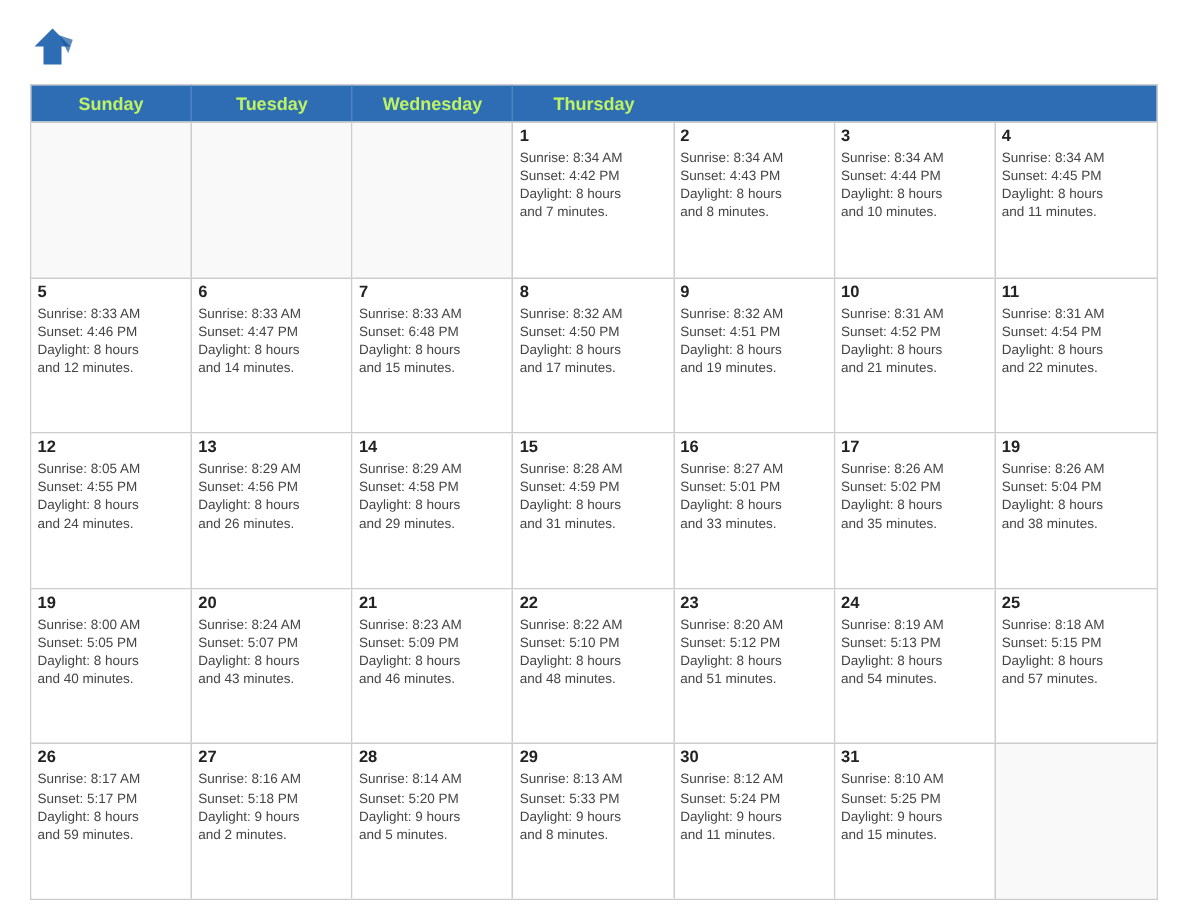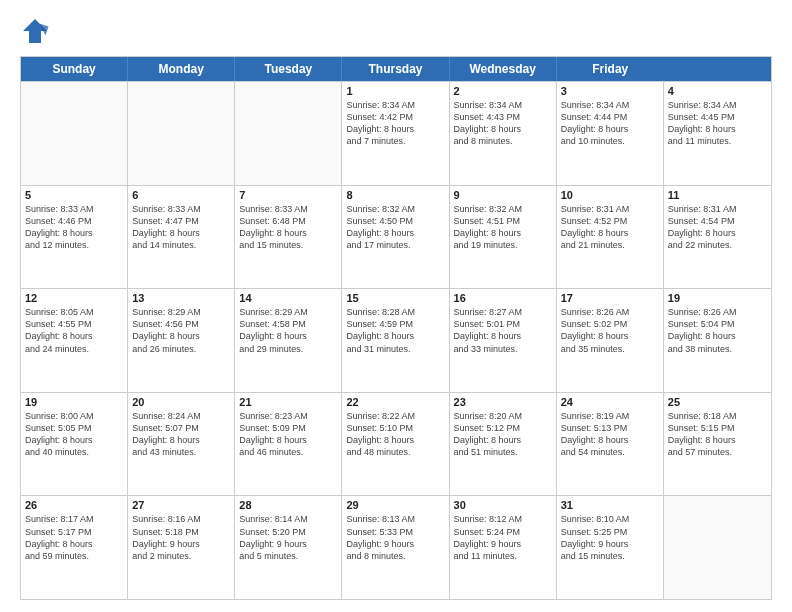--- a/index.html
+++ b/index.html
@@ -58,21 +58,21 @@
       display: flex;
       flex-direction: column;
       border: 1px solid #ccc;
     }
     .cal-header {
       display: grid;
       grid-template-columns: repeat(7, 1fr);
       background: #2e6db4;
     }
     .cal-header-cell {
-      color: #ffffff;
+      color: #bef264;
       font-size: 12px;
       font-weight: bold;
       padding: 5px 4px;
       text-align: center;
       border-right: 1px solid #4a84c4;
     }
     .cal-header-cell:last-child { border-right: none; }
     .cal-body {
       flex: 1;
       display: grid;
@@ -122,25 +122,23 @@
     </div>
     <div class="title-area">
       <div class="month-title"></div>
       <div class="location"></div>
     </div>
   </div>
 
   <div class="calendar">
     <div class="cal-header" id="cal-header">
         <div class="cal-header-cell">Sunday</div>
-        <div class="cal-header-cell">Monday</div>
         <div class="cal-header-cell">Tuesday</div>
+        <div class="cal-header-cell">Wednesday</div>
         <div class="cal-header-cell">Thursday</div>
-        <div class="cal-header-cell">Wednesday</div>
-        <div class="cal-header-cell">Friday</div>
       </div>
     <div class="cal-body" id="cal-body">
         <div class="cal-row">
           <div class="cal-cell empty"></div>
           <div class="cal-cell empty"></div>
           <div class="cal-cell empty"></div>
           <div class="cal-cell">
             <div class="day-number">1</div>
             <div class="cell-line">Sunrise: 8:34 AM</div>
             <div class="cell-line">Sunset: 4:42 PM</div>

